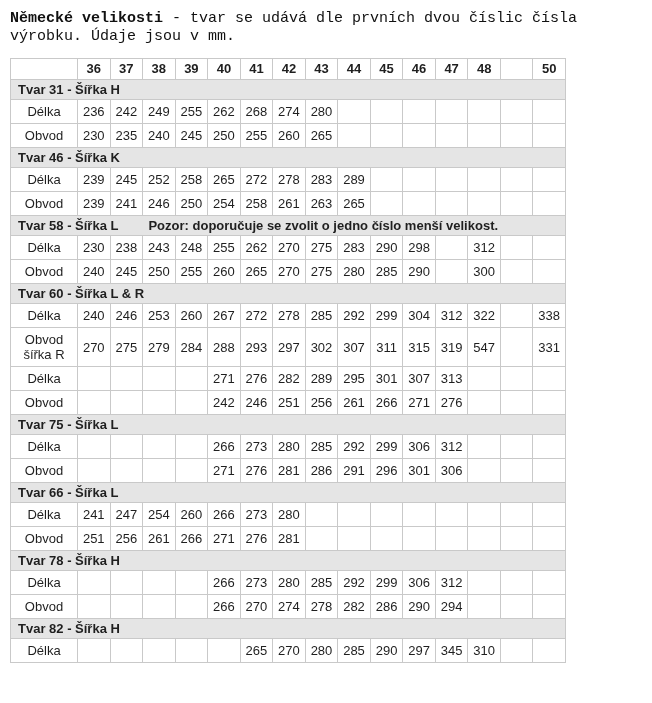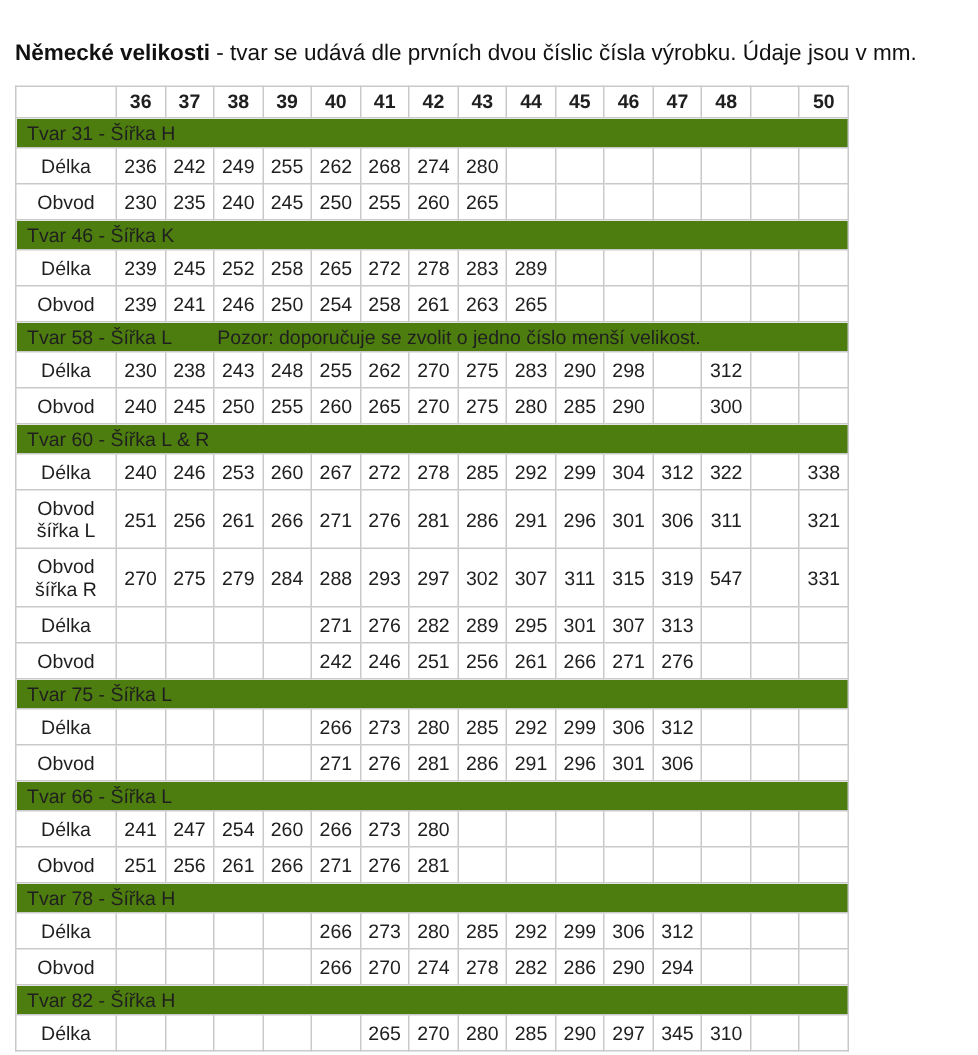--- a/index.html
+++ b/index.html
@@ -10,24 +10,25 @@
     color: #1f1f1f;
   }
   .page {
     width: 652px;
     height: 703px;
     box-sizing: border-box;
     padding: 8px 10px;
     overflow: hidden;
   }
   .title {
-    margin: 19px 0 12px 0;
+    margin: 2px 0 12px 0;
     font-size: 15px;
     line-height: 18px;
     color: #111;
+    font-family: Liberation Mono, monospace;
   }
   .title .bold { font-weight: bold; }
   table.size-table {
     border-collapse: collapse;
     table-layout: fixed;
     width: 556px;
     font-size: 13px;
   }
   .size-table th, .size-table td {
     border: 1px solid #c9c9c9;
@@ -37,23 +38,23 @@
     line-height: 15px;
     overflow: hidden;
   }
   .size-table thead th {
     font-weight: bold;
     padding: 2px 1px;
     line-height: 16px;
   }
   .size-table th.label-col { width: 64px; }
   .size-table tr.section-row td {
-    background: #4d7c0f;
+    background: #e5e5e5;
     text-align: left;
-    font-weight: normal;
+    font-weight: bold;
     padding: 2px 7px;
     line-height: 15px;
   }
   .size-table tr.section-row .section-note {
     margin-left: 30px;
     text-align: center;
   }
   .size-table td.row-label {
     padding: 4px 2px;
   }
@@ -218,38 +219,20 @@
           <td>285</td>
           <td>292</td>
           <td>299</td>
           <td>304</td>
           <td>312</td>
           <td>322</td>
           <td></td>
           <td>338</td>
         </tr>
         <tr>
-          <td class="row-label">Obvod šířka L</td>
-          <td>251</td>
-          <td>256</td>
-          <td>261</td>
-          <td>266</td>
-          <td>271</td>
-          <td>276</td>
-          <td>281</td>
-          <td>286</td>
-          <td>291</td>
-          <td>296</td>
-          <td>301</td>
-          <td>306</td>
-          <td>311</td>
-          <td></td>
-          <td>321</td>
-        </tr>
-        <tr>
           <td class="row-label">Obvod šířka R</td>
           <td>270</td>
           <td>275</td>
           <td>279</td>
           <td>284</td>
           <td>288</td>
           <td>293</td>
           <td>297</td>
           <td>302</td>
           <td>307</td>

